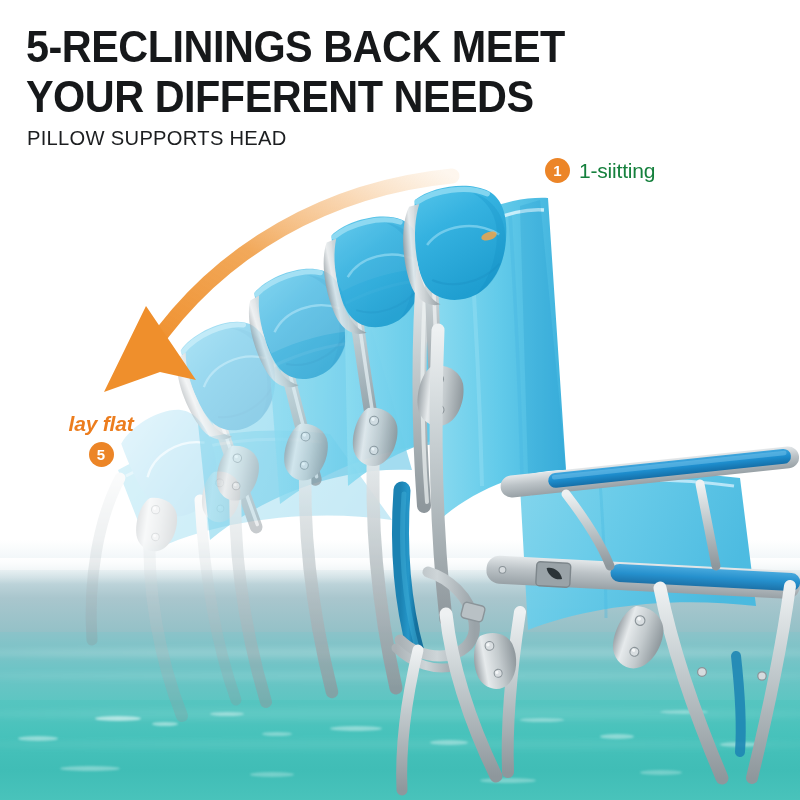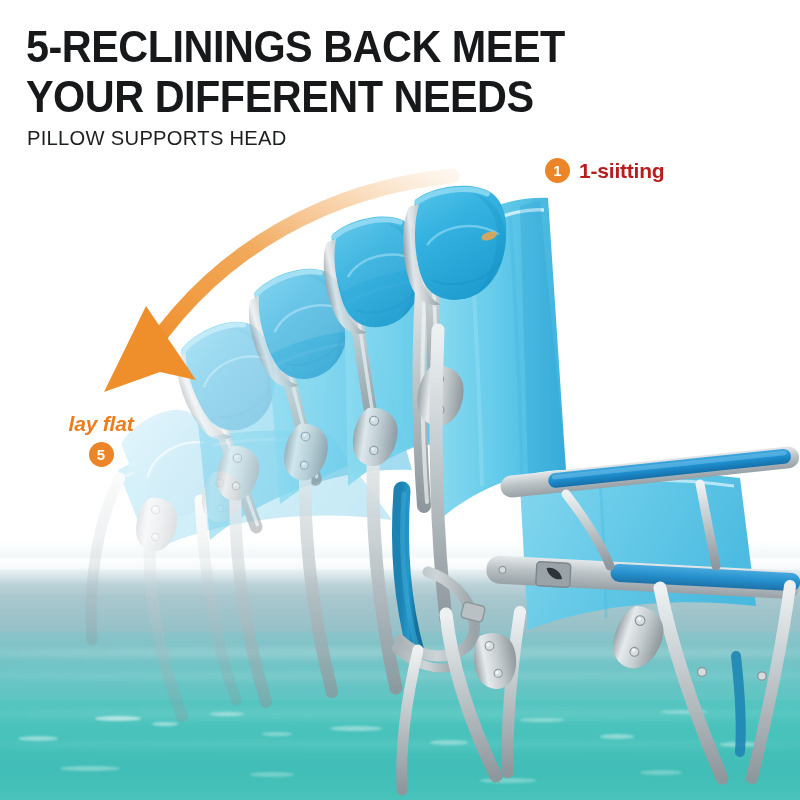--- a/index.html
+++ b/index.html
@@ -111,22 +111,22 @@
   .callout-sit {
     position: absolute;
     left: 545px;
     top: 158px;
     display: flex;
     align-items: center;
     gap: 9px;
     white-space: nowrap;
   }
   .callout-sit .ctext {
-    color: #b91c1c;
-    font-weight: bold;
+    color: #15803d;
+    font-weight: normal;
     font-size: 21px;
     letter-spacing: -0.2px;
   }
   .callout-flat {
     position: absolute;
     left: 55px;
     top: 412px;
     text-align: center;
     width: 92px;
   }

